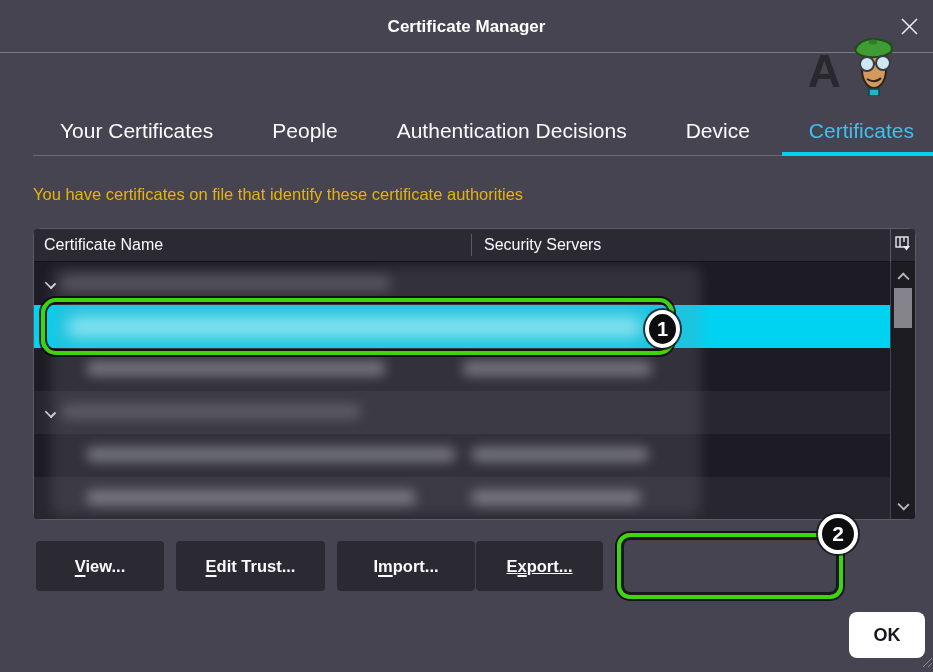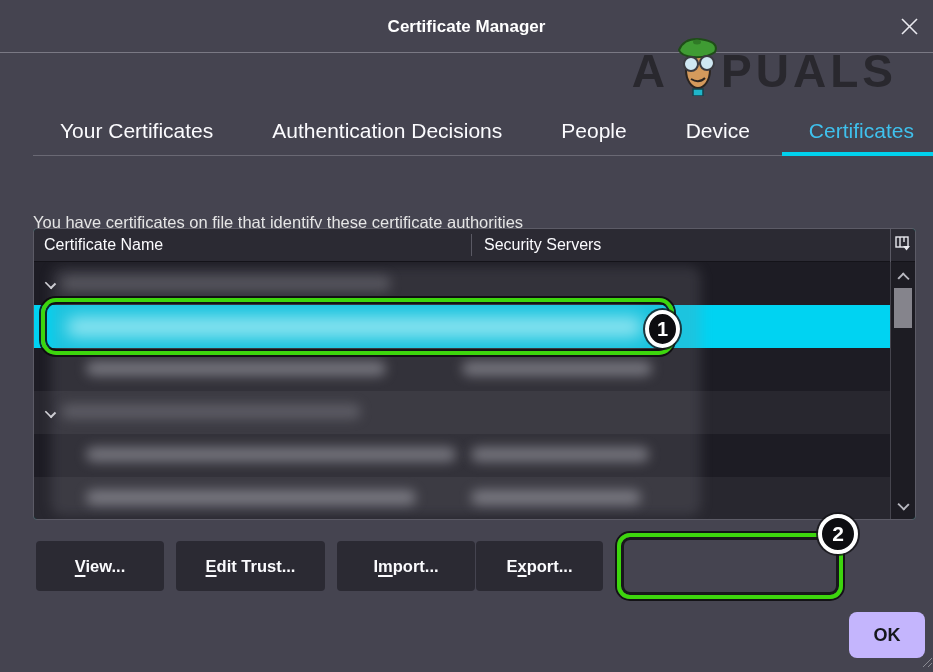--- a/index.html
+++ b/index.html
@@ -26,25 +26,25 @@
   
   .tabs { position:absolute; left:33px; top:106px; width:883px; height:50px;
           display:flex; gap:5px; border-bottom:1px solid rgba(150,150,160,.45); }
   .tab { position:relative; padding:0 27px; display:flex; align-items:center;
          font-size:21px; color:#fbfbfe; white-space:nowrap; }
   .tab.active { color:#3fc1ed; }
   .tab.active::after { content:""; position:absolute; left:0; right:0; bottom:-1px;
                        height:4px; background:#00d2ee; }
 
   
-  .desc { position:absolute; left:33px; top:185px; font-size:16.5px; color:#e5e5e5;margin-top:28px; }
+  .desc { position:absolute; left:33px; top:185px; font-size:16.5px; color:#eab308; }
 
   
   .table { position:absolute; left:33px; top:228px; width:883px; height:292px;
-           border:1px solid #5c5b66; border-radius:4px; background:#0f766e; }
+           border:1px solid #5c5b66; border-radius:9px; background:#0f766e; }
   .thead { position:absolute; top:0; left:0; right:0; height:33px; background:#2b2a33;
            border-bottom:1px solid #141319; display:flex; align-items:center;
            border-radius:3px 3px 0 0; }
   .th1 { width:437px; padding-left:10px; font-size:16px; color:#fbfbfe; }
   .vline { width:1px; height:22px; background:#5a5964; }
   .th2 { flex:1; padding-left:12px; font-size:16px; color:#fbfbfe; }
   .col-picker { width:25px; height:33px; border-left:1px solid #5a5964;
                 display:flex; align-items:center; justify-content:center; }
 
   .tbody { position:absolute; top:33px; left:0; right:0; bottom:0; overflow:hidden;
@@ -90,30 +90,30 @@
 
   
   .btn { position:absolute; top:541px; height:50px; background:#2b2a33; border:none;
          border-radius:4px; color:#fbfbfe; font-family:"Liberation Sans", sans-serif;
          font-size:16.5px; font-weight:600; display:flex; align-items:center;
          justify-content:center; z-index:10; cursor:default; }
   .btn .key { text-decoration:underline; text-underline-offset:3px; text-decoration-thickness:1.5px; }
   .btn-view   { left:36px;  width:128px; }
   .btn-edit   { left:176px; width:149px; }
   .btn-import { left:337px; width:138px; }
-  .btn-export { left:476px; width:127px; }
+  .btn-export { left:476px; width:127px;text-decoration:underline; }
   .btn-delete { left:625px; width:210px; }
 
   .ring-delete { position:absolute; left:617px; top:533px; width:226px; height:66px;
                  border:4px solid #3dd60d; border-radius:13px;
                  box-shadow:0 0 0 2px rgba(10,10,12,.85), inset 0 0 0 3px rgba(12,12,14,.8);
                  z-index:5; pointer-events:none; }
 
   .btn-ok { position:absolute; left:849px; top:612px; width:76px; height:46px;
-            background:#c4b5fd; border:none; border-radius:8px; color:#15171c;
+            background:#ffffff; border:none; border-radius:8px; color:#15171c;
             font-family:"Liberation Sans", sans-serif; font-size:18px; font-weight:bold;
             display:flex; align-items:center; justify-content:center; cursor:default; }
 
   .resize-grip { position:absolute; right:1px; bottom:1px; }
 </style>
 </head>
 <body>
 
 <div class="dialog">
 
@@ -136,27 +136,26 @@
         <ellipse cx="27" cy="36" rx="12" ry="18" fill="#d49a5c" stroke="#2a2420" stroke-width="2"></ellipse>
         <path d="M8 16 Q14 2 34 6 Q48 9 44 18 Q36 24 22 23 Q10 22 8 16 Z" fill="#3f9b33" stroke="#1f4d18" stroke-width="2"></path>
         <ellipse cx="26" cy="8" rx="4" ry="2.5" fill="#2f7a26"></ellipse>
         <circle cx="20" cy="30" r="7" fill="#cfe7f2" stroke="#3a3a40" stroke-width="2"></circle>
         <circle cx="36" cy="29" r="7" fill="#cfe7f2" stroke="#3a3a40" stroke-width="2"></circle>
         <line x1="27" y1="30" x2="29" y2="29" stroke="#3a3a40" stroke-width="2"></line>
         <path d="M20 45 Q28 50 34 44" fill="none" stroke="#2a2420" stroke-width="2"></path>
         <rect x="22" y="55" width="10" height="7" fill="#1fb6c9" stroke="#16414a" stroke-width="1.5"></rect>
       </svg>
     </span>
-    <span class="logo-letter">PUALS</span>
   </div>
 
   <div class="tabs">
     <div class="tab">Your Certificates</div>
+    <div class="tab">People</div>
     <div class="tab">Authentication Decisions</div>
-    <div class="tab">People</div>
     <div class="tab">Device</div>
     <div class="tab active">Certificates</div>
   </div>
 
   <div class="desc">You have certificates on file that identify these certificate authorities</div>
 
   <div class="table">
     <div class="thead">
       <div class="th1">Certificate Name</div>
       <div class="vline"></div>

